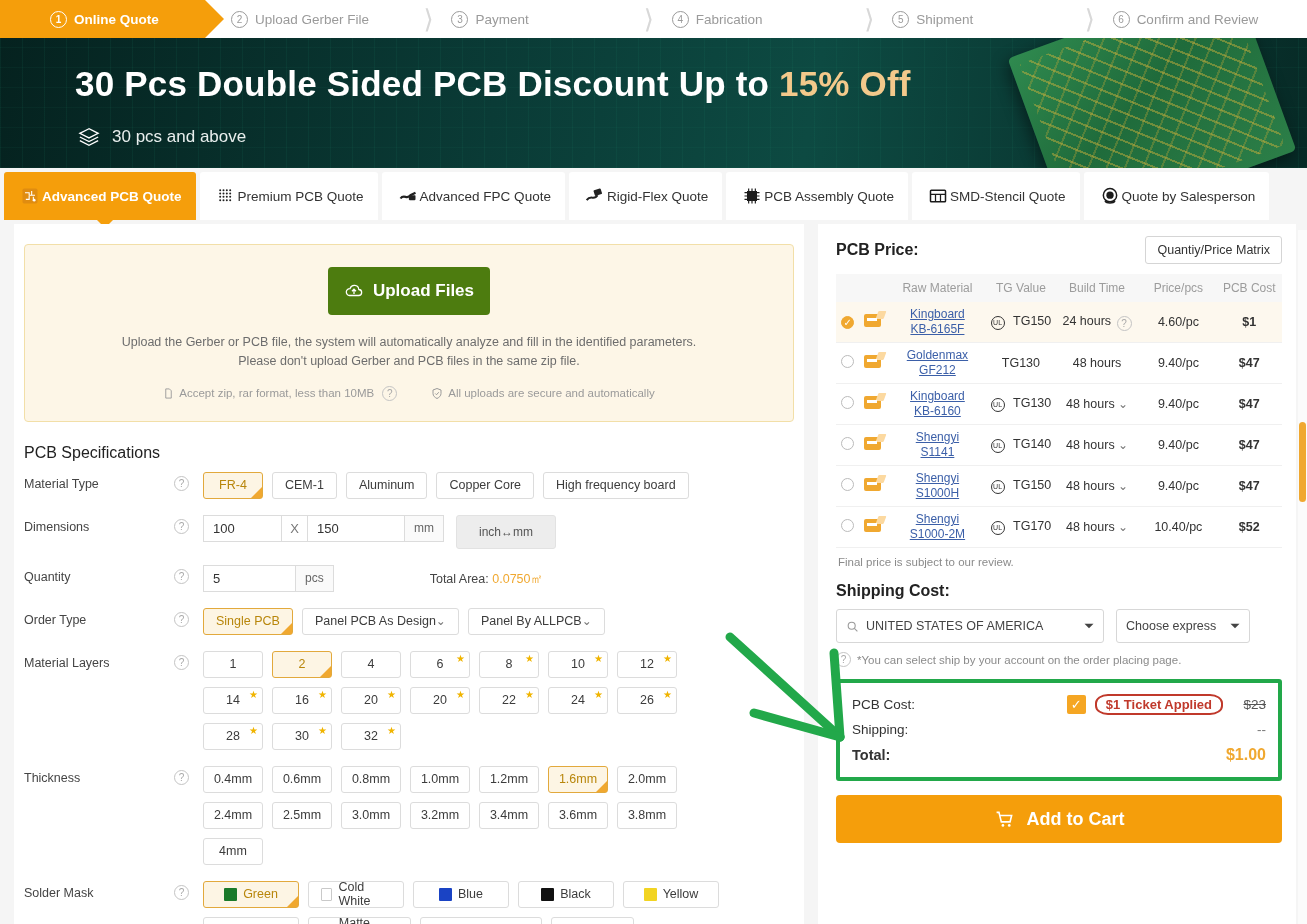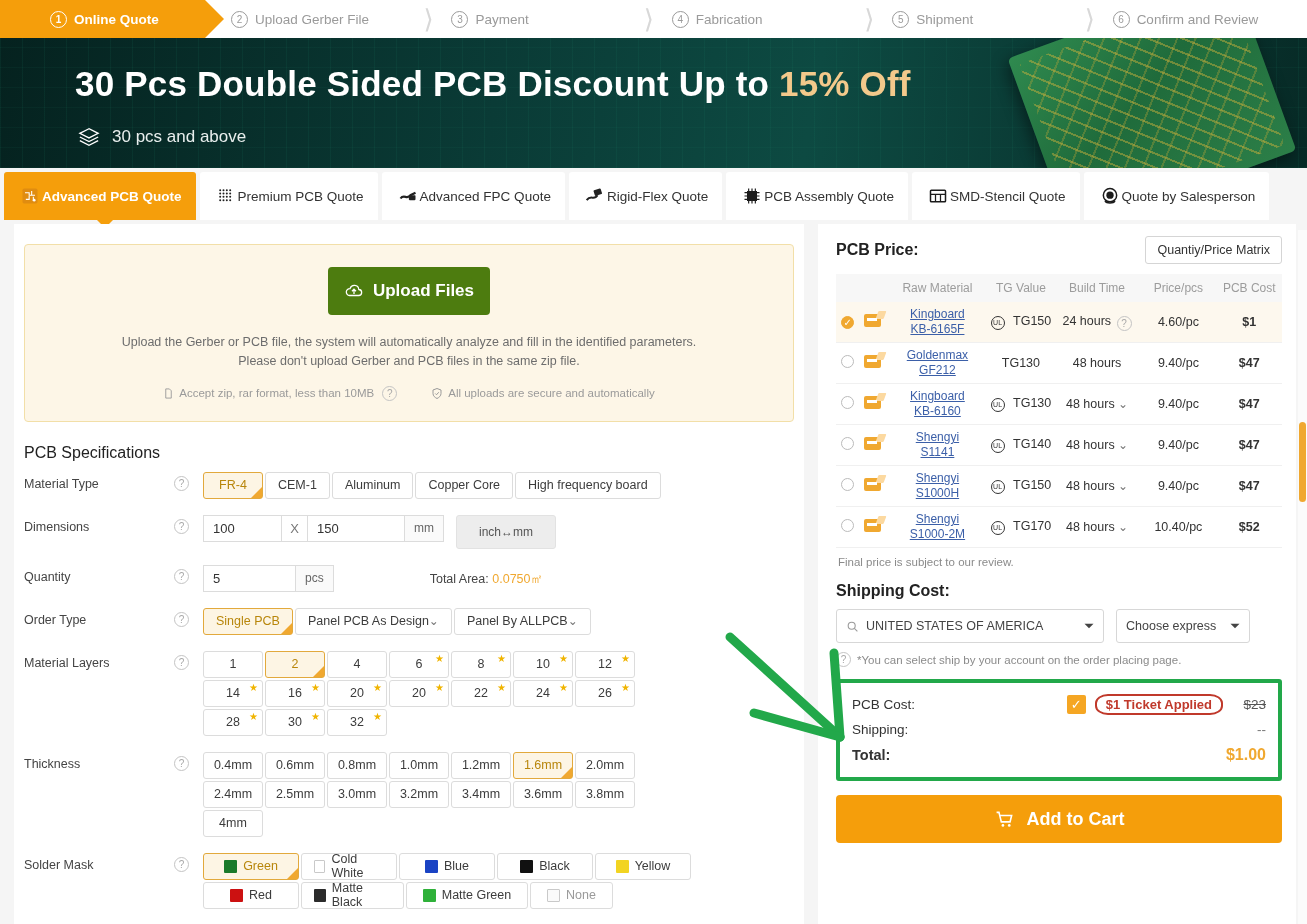--- a/index.html
+++ b/index.html
@@ -113,21 +113,21 @@
 
   
   .spec-title { font-size: 16px; font-weight: normal; color: #222; margin: 22px 0 10px 10px; }
   .row { display: flex; align-items: flex-start; margin-bottom: 16px; padding-left: 10px; }
   .row-label { width: 150px; font-size: 12.5px; color: #444; padding-top: 5px; flex: 0 0 150px;}
   .qmark {
     width: 15px; height: 15px; border-radius: 50%; border: 1px solid #c4c4c4;
     color: #a8a8a8; font-size: 10px; display: flex; align-items: center;
     justify-content: center; margin: 4px 14px 0 0; flex: 0 0 15px; cursor: pointer;
   }
-  .opts { display: flex; flex-wrap: wrap; gap: 2px; align-items: flex-start; }
+  .opts { display: flex; flex-wrap: wrap; gap: 9px; align-items: flex-start; }
   .opt {
     min-width: 60px; height: 27px; border: 1px solid #dcdcdc; background: #fff;
     border-radius: 3px; font-size: 12.5px; color: #3c3c3c; padding: 0 12px;
     display: inline-flex; align-items: center; justify-content: center;
     position: relative; cursor: pointer;
   }
   .opt.sel { border-color: #e2a93c; background: #fdf5e4; color: #b8860b; }
   .opt.sel::after {
     content:""; position:absolute; right:0; bottom:0;
     border-left: 11px solid transparent; border-bottom: 11px solid #f0a830;

